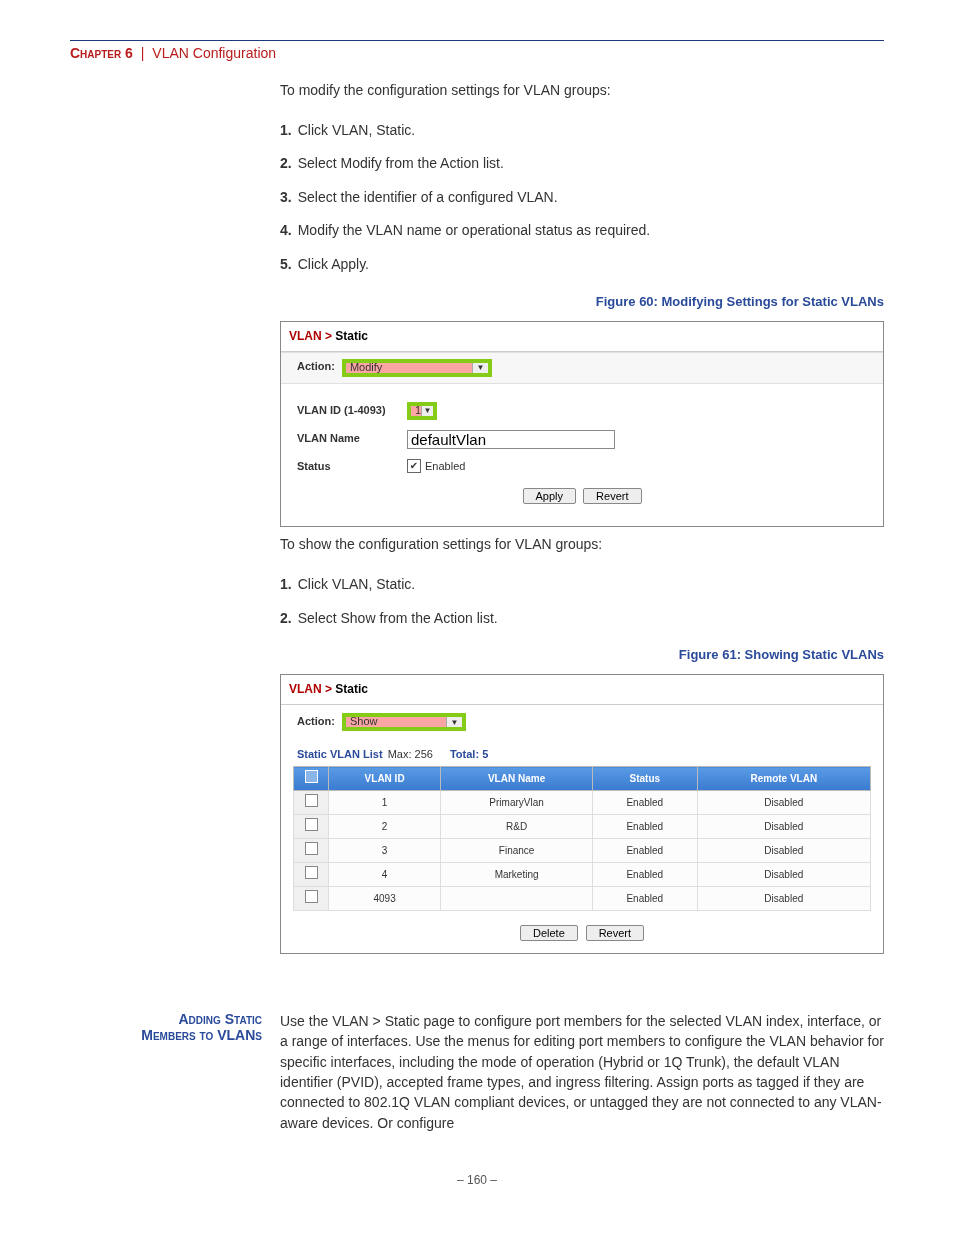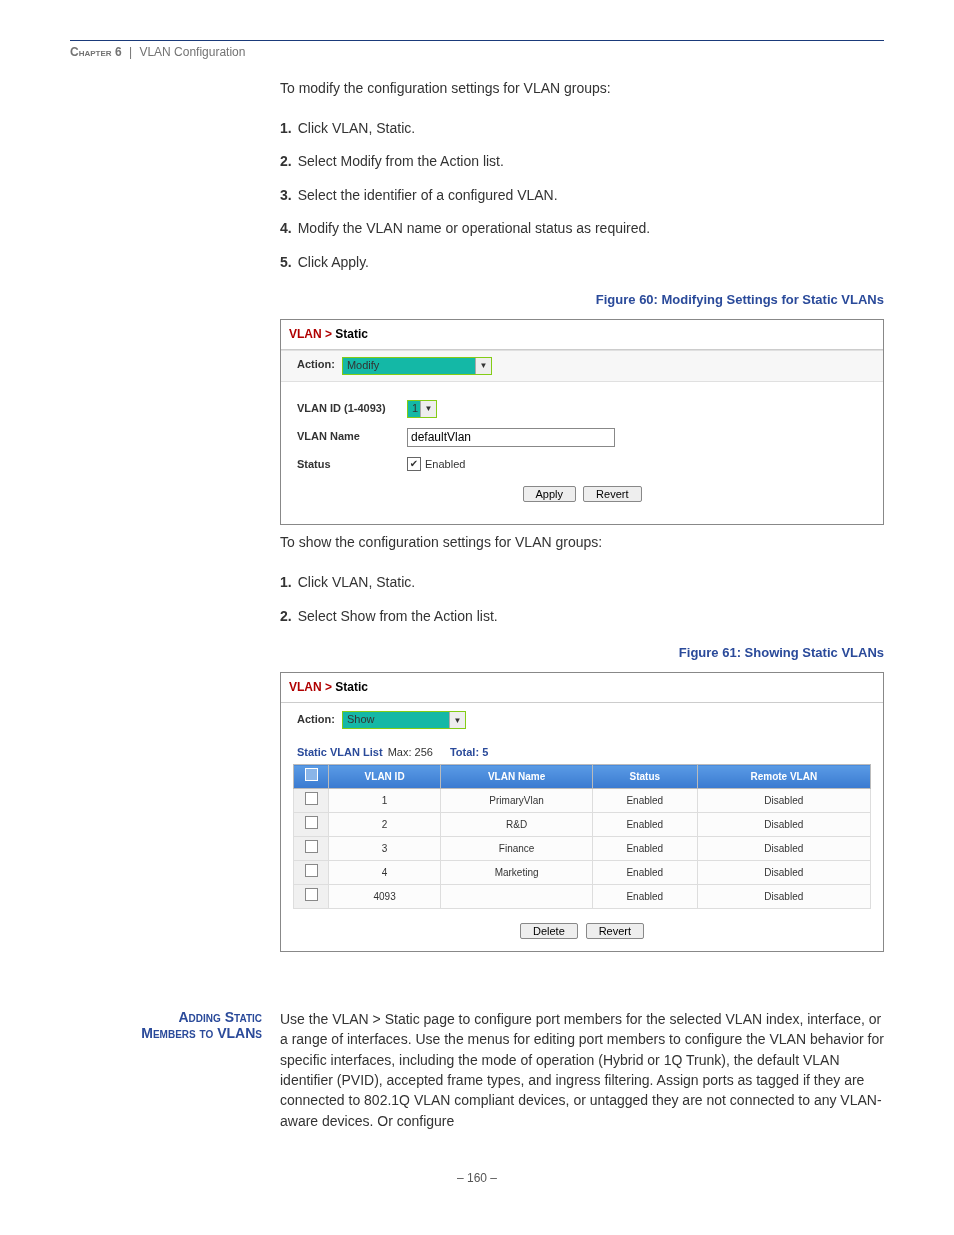--- a/index.html
+++ b/index.html
@@ -11,22 +11,22 @@
     width: 954px;
   }
   .page {
     padding: 40px 70px 30px 70px;
   }
   .header-line {
     border-top: 1px solid #1a3a7a;
     margin-bottom: 4px;
   }
   .header {
-    font-size: 12px;
-    color: #737373;
+    font-size: 14px;
+    color: #b91c1c;
     margin-bottom: 17px;
   }
   .header .chapter { font-variant: small-caps; font-weight: bold; }
   .header .sep { margin: 0 4px; }
   .subheader {
     font-size: 12px;
     color: #4a5680;
     margin-bottom: 30px;
   }
   .main-col {
@@ -61,22 +61,22 @@
   .bc .cur { color: #000000; }
   .action-row {
     border-top: 1px solid #e0e0e0;
     border-bottom: 1px solid #e0e0e0;
     background: #f7f7f7;
     padding: 6px 16px;
     font-size: 11px;
   }
   .action-row label { font-weight: bold; margin-right: 4px; }
   .sel {
-    border: 1px solid #84cc16;
-    background: #14b8a6;
+    border: 4px solid #84cc16;
+    background: #fca5a5;
     height: 18px;
     vertical-align: middle;
     font-size: 11px;
     display: inline-flex;
     align-items: center;
     padding-left: 4px;
     box-sizing: border-box;
   }
   .sel .arrow {
     margin-left: auto;
@@ -85,21 +85,21 @@
     border-left: 1px solid #aaa;
     text-align: center;
     height: 100%;
     display: flex;
     align-items: center;
     justify-content: center;
   }
   .form-area { padding: 18px 16px 12px 16px; font-size: 11px; }
   .frow { display: flex; align-items: center; margin-bottom: 10px; }
   .frow .flabel { width: 110px; font-weight: bold; }
-  .tinput { border: 1px solid #888; height: 17px; padding: 0 3px; font-size: 12px; }
+  .tinput { border: 1px solid #888; height: 17px; padding: 0 3px; font-size: 15px; }
   .btnrow { text-align: center; padding: 4px 0 10px 0; }
   .btn {
     font-size: 11px;
     padding: 1px 12px;
     background: #eee;
     border: 1px solid #888;
     border-radius: 2px;
     margin: 0 2px;
   }
   .cbox { width: 12px; height: 12px; border: 1px solid #666; display: inline-flex; align-items:center; justify-content:center; margin-right:4px; font-size:10px; line-height:1;}

